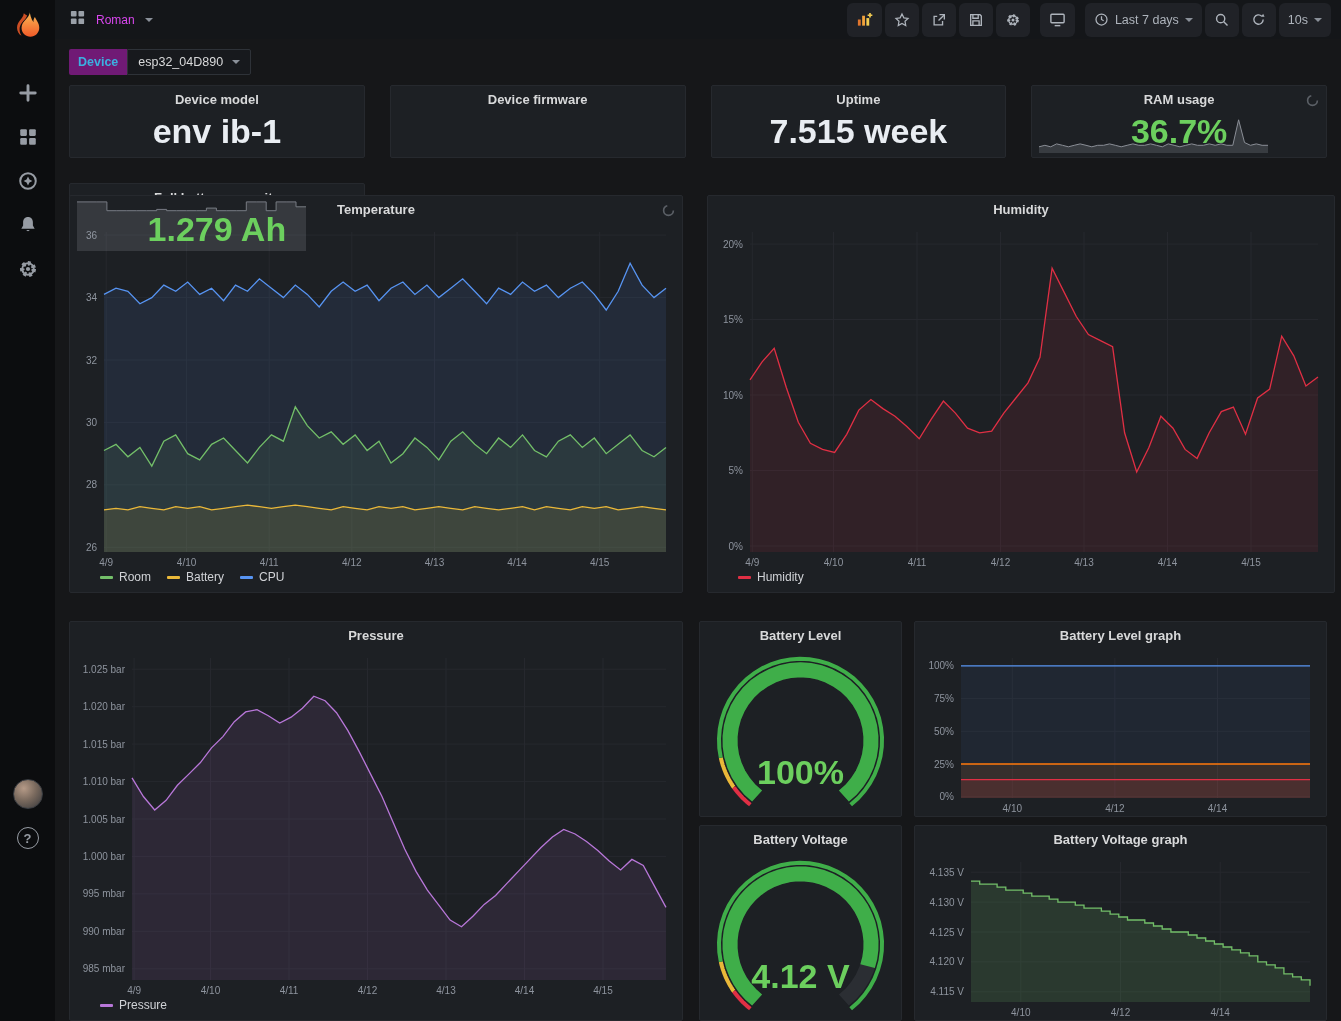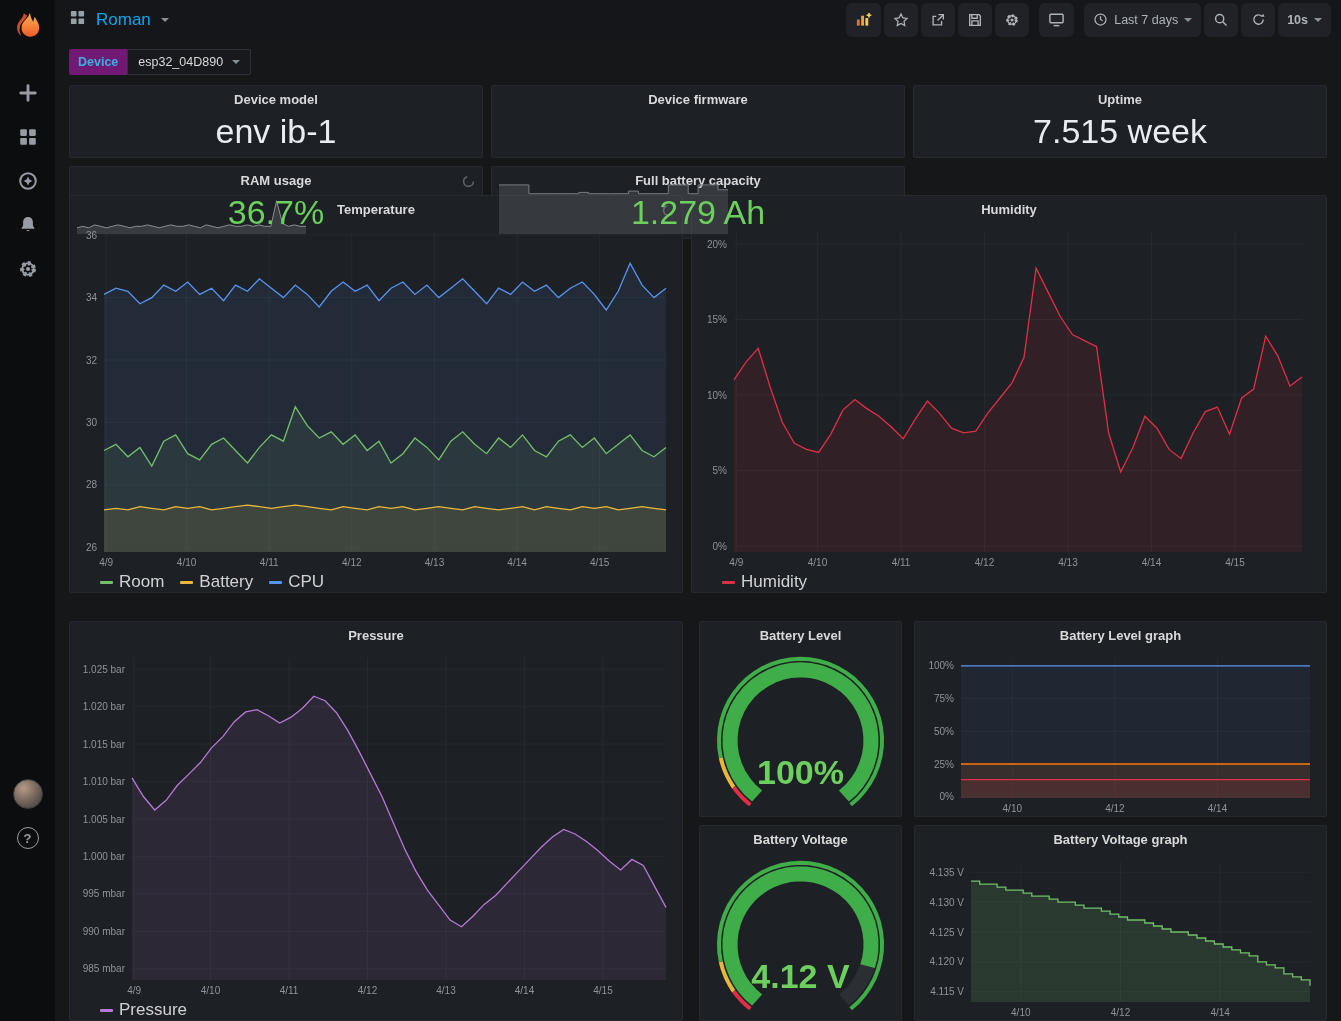--- a/index.html
+++ b/index.html
@@ -15,52 +15,52 @@
   .side-bottom{margin-top:auto;padding-bottom:172px;display:flex;flex-direction:column;gap:18px;align-items:center}
   .avatar{width:30px;height:30px;border-radius:50%;cursor:pointer;
     background:radial-gradient(circle at 35% 30%,#b59a87 0%,#7a6a5e 45%,#35363a 100%);
     border:1px solid #3a3d42}
   .help{width:22px;height:22px;border:1.5px solid #979ca4;border-radius:50%;display:flex;align-items:center;
     justify-content:center;font-size:13px;font-weight:bold;color:#979ca4;cursor:pointer}
   
   .main{flex:1;display:flex;flex-direction:column;overflow:hidden}
   .navbar{height:50px;background:#141619;display:flex;align-items:center;padding:0 10px 0 14px;gap:10px}
   .nav-left{display:flex;align-items:center;gap:10px;flex:1;color:#c7ccd3}
-  .nav-title{font-size:17px;color:#0ea5e9;cursor:pointer}
+  .nav-title{font-size:12px;color:#d946ef;cursor:pointer}
   .caret{width:0;height:0;border-left:4px solid transparent;border-right:4px solid transparent;
     border-top:4.5px solid #8a9099;display:inline-block}
   .nav-group{display:flex;gap:3px;align-items:center}
   .nav-btn{height:34px;min-width:34px;background:#202227;border:none;border-radius:6px;color:#aeb4bc;
     display:flex;align-items:center;justify-content:center;gap:6px;padding:0 9px;font-size:12.5px;
     font-family:inherit;cursor:pointer}
   .nav-btn svg{display:block}
   
   .submenu{padding:10px 14px 6px;display:flex}
   .variable-picker{display:flex;height:26px;font-size:12.5px}
   .var-label{display:flex;align-items:center;padding:0 9px;background:#701a75;color:#3bb0e0;font-weight:bold;
     border-radius:2px 0 0 2px}
   .var-value{display:flex;align-items:center;gap:9px;padding:0 10px;background:#17191d;border:1px solid #2e3238;
     color:#d8d9da;cursor:pointer;border-radius:0 2px 2px 0}
   
   .dash{flex:1;padding:4px 14px 0;display:flex;flex-direction:column}
   .panel{background:#1d2024;border:1px solid #26292e;border-radius:2px;position:relative;display:flex;flex-direction:column}
   .panel-title{height:26px;display:flex;align-items:center;justify-content:center;font-size:13px;font-weight:bold;
     color:#d8d9da;cursor:pointer;flex-shrink:0}
   .panel-spinner{position:absolute;top:7px;right:7px;opacity:.85}
-  .stats-row{display:grid;grid-template-columns:repeat(3,1fr);gap:8px;height:104px}
-  .stat-value{flex:1;display:flex;align-items:center;justify-content:center;font-size:34px;font-weight:normal;
+  .stats-row{display:grid;grid-template-columns:repeat(4,1fr);gap:25px;height:104px}
+  .stat-value{flex:1;display:flex;align-items:center;justify-content:center;font-size:34px;font-weight:bold;
     color:#e9edf2;z-index:2;padding-bottom:6px}
   .spark{position:absolute;left:7px;right:7px;bottom:4px;height:38px;z-index:1}
   .spark.tall{height:56px}
-  .row2{display:grid;grid-template-columns:614px 1fr;gap:8px;height:398px;margin-top:6px}
+  .row2{display:grid;grid-template-columns:614px 1fr;gap:24px;height:398px;margin-top:6px}
   .row3{display:grid;grid-template-columns:614px 1fr;gap:16px;height:400px;margin-top:28px}
   .right-grid{display:grid;grid-template-columns:203px 1fr;grid-template-rows:1fr 1fr;gap:8px 12px}
   .chart{flex:1;margin:2px 6px 0 4px;position:relative;overflow:hidden}
   .chart svg{display:block}
-  .legend{height:22px;display:flex;align-items:flex-end;gap:16px;padding-left:30px;font-size:17px;color:#d0d2d6;flex-shrink:0}
+  .legend{height:22px;display:flex;align-items:flex-start;gap:16px;padding-left:30px;font-size:12px;color:#d0d2d6;flex-shrink:0}
   .legend-item{display:flex;align-items:center;cursor:pointer}
   .legend-swatch{display:inline-block;width:13px;height:3px;border-radius:1px;margin-right:6px}
   .gauge-wrap{flex:1;display:flex;align-items:center;justify-content:center;overflow:hidden}
   svg text{font-family:"Liberation Sans",sans-serif}
 </style>
 </head>
 <body>
 
 <div class="app">
 
@@ -194,21 +194,21 @@
               <path d="M11 11l4.2 4.2"></path>
           </svg>
         </button>
         <button class="nav-btn">
           <svg viewBox="0 0 18 18" width="15" height="15">
             <path d="M14.6 9a5.6 5.6 0 1 1-1.7-4" fill="none" stroke="currentColor" stroke-width="1.7"></path>
             <polygon points="12.2,5.6 16.2,5.6 14.6,2.2" fill="currentColor"></polygon>
           </svg>
         </button>
         <button class="nav-btn">
-          <span style="font-weight:bold">10s</span>
+          <span style="font-weight:normal">10s</span>
           <span class="caret"></span>
         </button>
       </div>
     </header>
 
     <div class="submenu">
       <div class="variable-picker">
         <span class="var-label">Device</span>
         <span class="var-value">
           <span>esp32_04D890</span>

